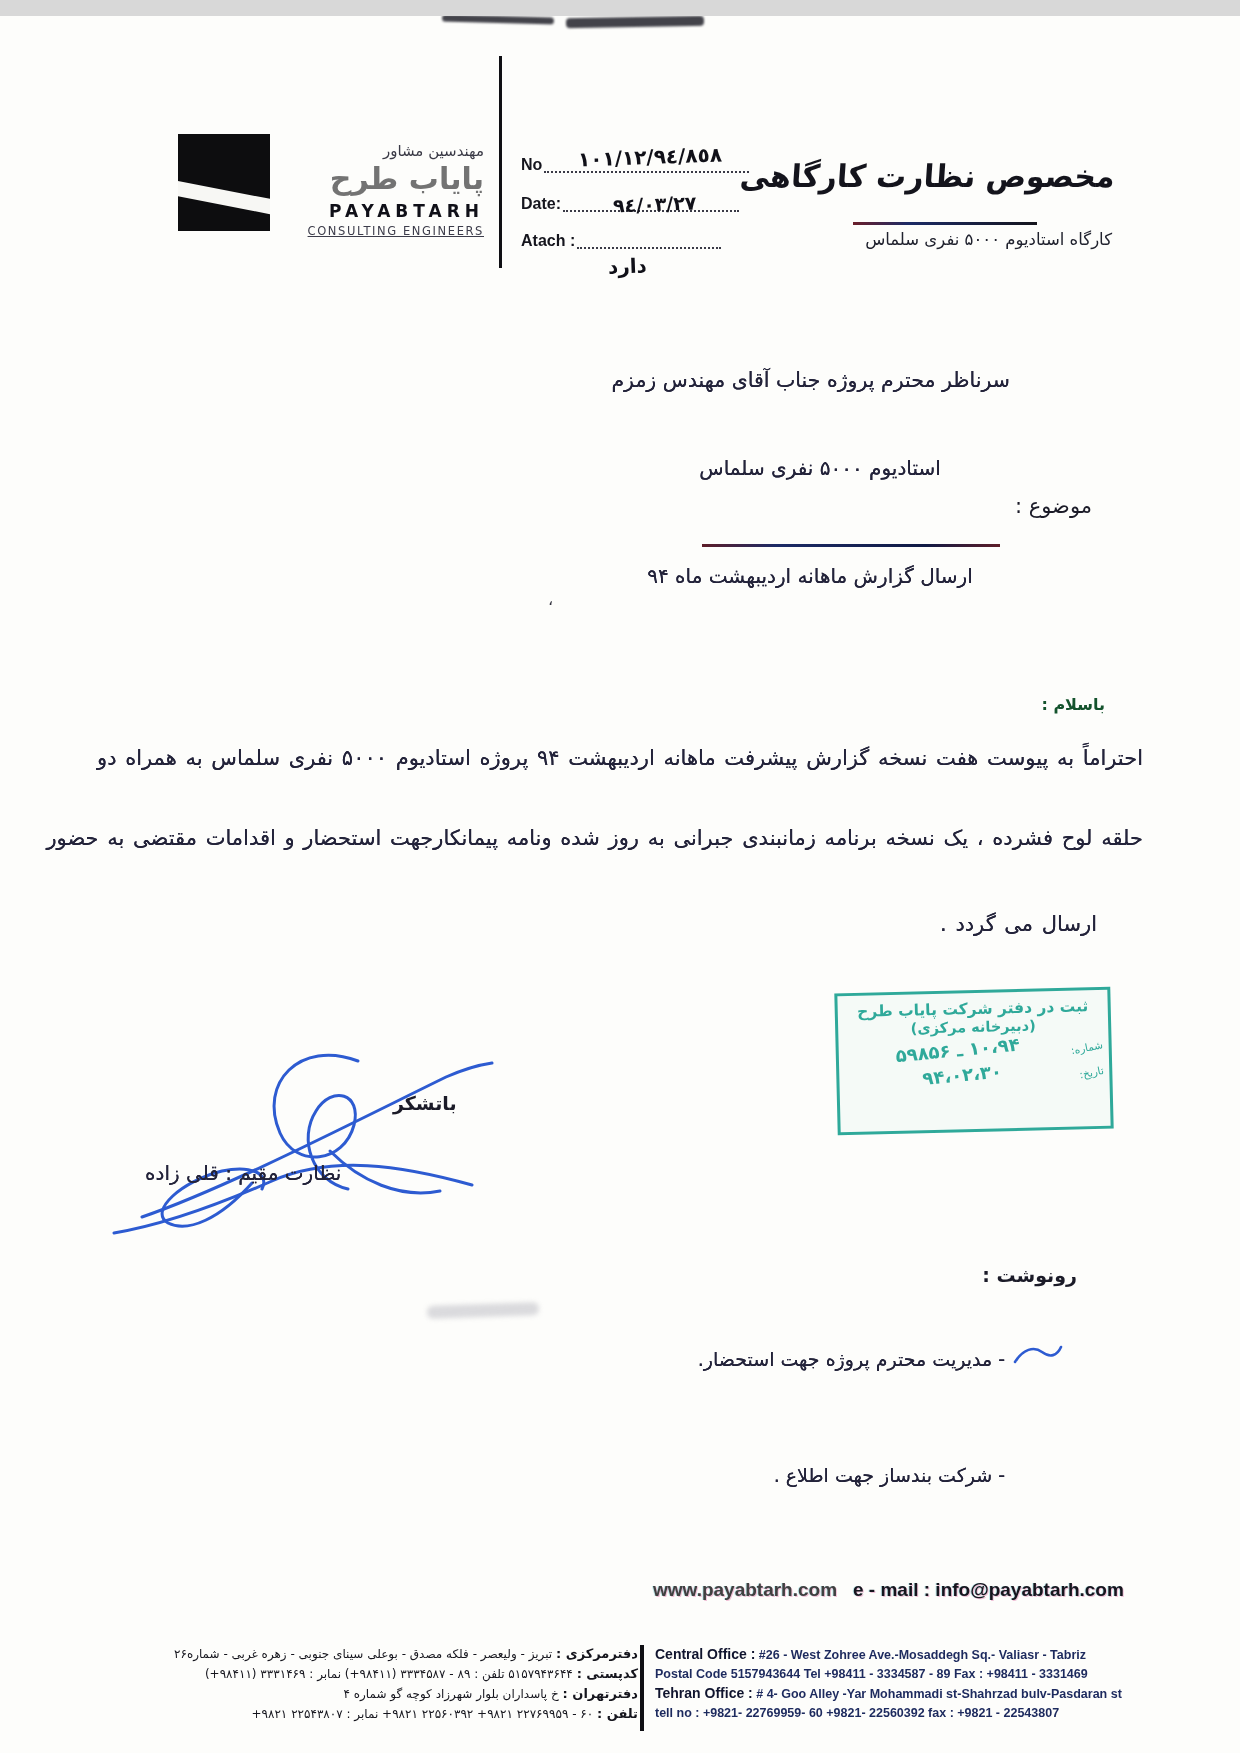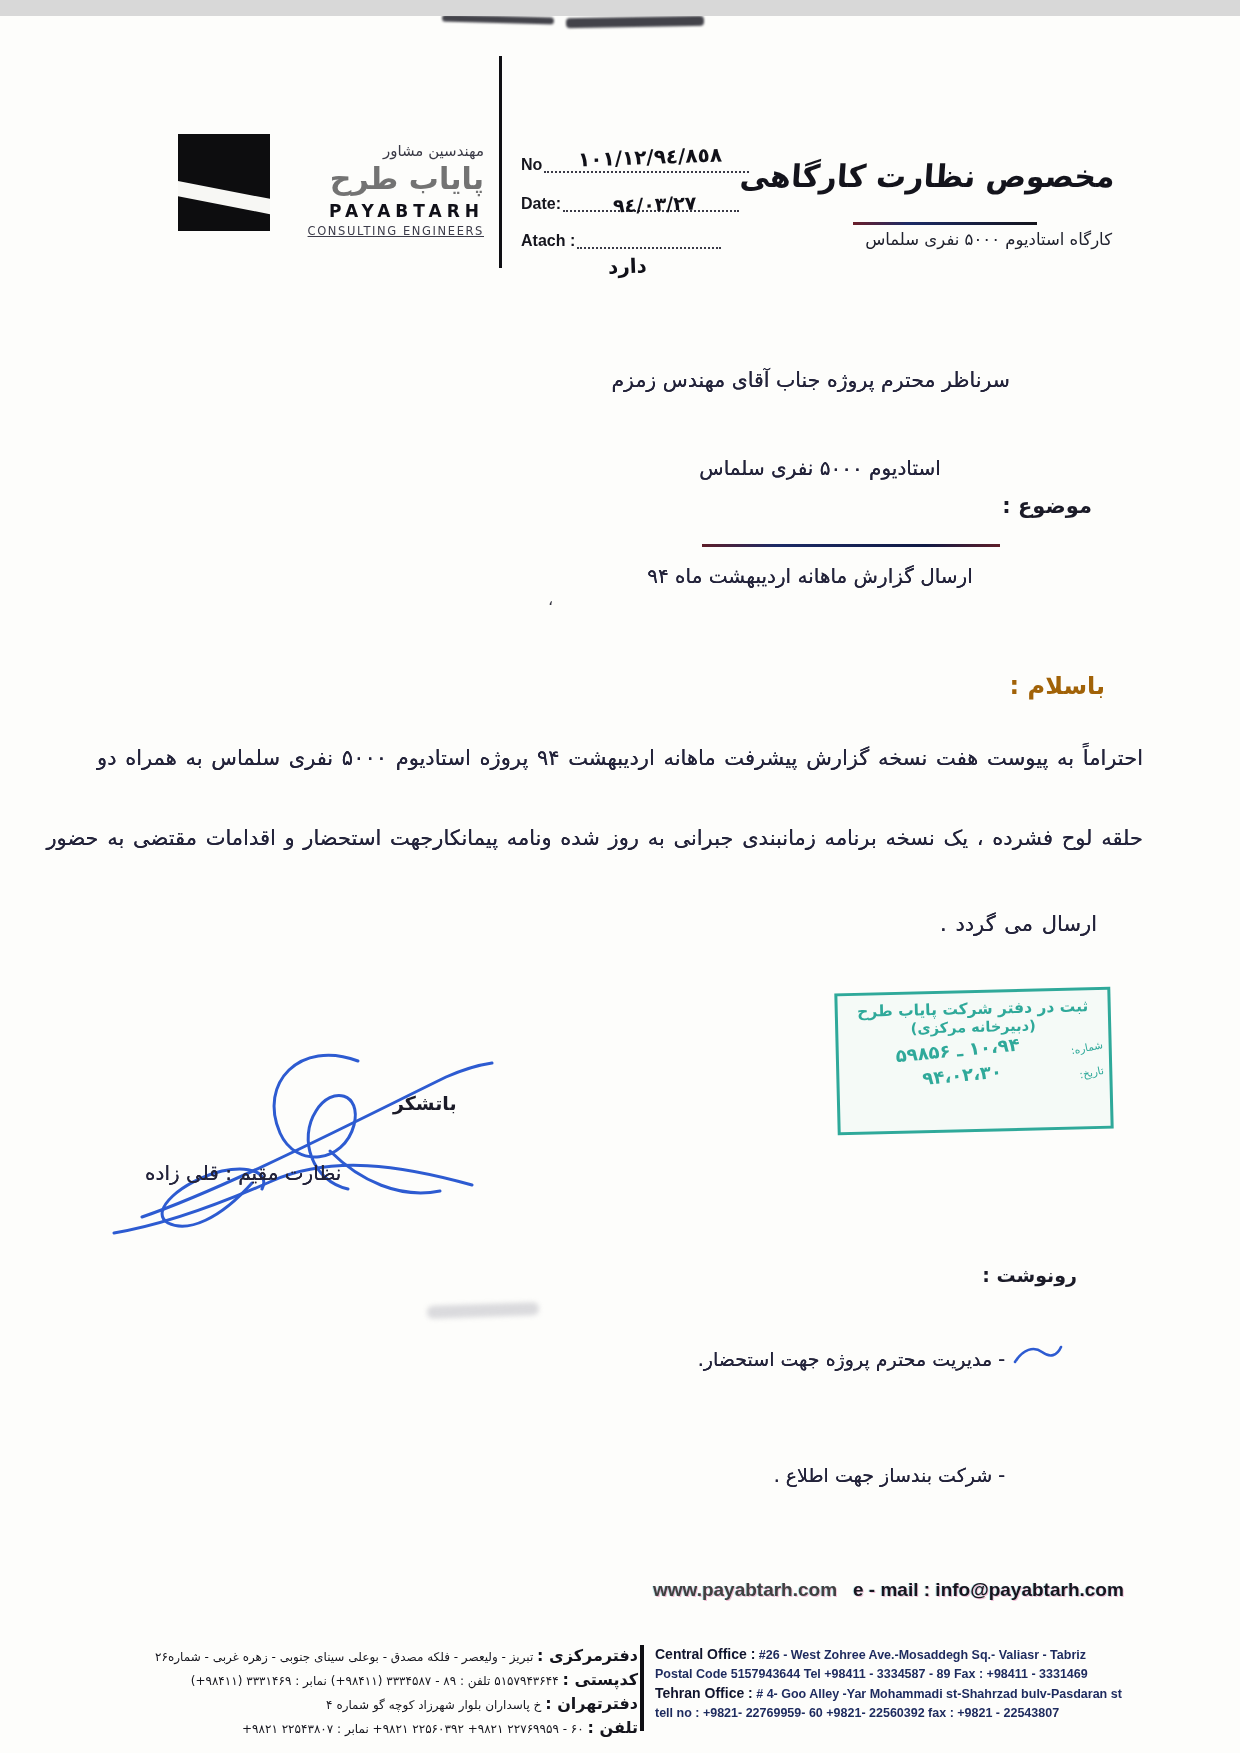--- a/index.html
+++ b/index.html
@@ -31,25 +31,25 @@
   .field-dots{flex:1;border-bottom:2px dotted #3a3a46;height:14px;margin-left:2px;}
   .hand{font-weight:bold;color:#101018;transform:rotate(-2deg);letter-spacing:1.5px;}
 
   .dept-title{right:125px;top:143px;font-size:30px;font-weight:bold;color:#14141c;
     transform:skewX(-4deg) scaleY(1.04);letter-spacing:-1px;white-space:nowrap;}
   .dept-underline{left:853px;top:206px;width:184px;height:3px;background:linear-gradient(90deg,#6b1f2a,#1c2b66 30%,#14141c);}
   .dept-sub{right:128px;top:214px;font-size:16.5px;color:#20222e;white-space:nowrap;}
 
   
   .recipient{right:230px;top:352px;font-size:20.5px;color:#23233a;text-shadow:0 0 .6px #23233a;white-space:nowrap;}
-  .subject-label{right:148px;top:478px;font-size:21px;font-weight:bold;color:#1b1b28;}
+  .subject-label{right:148px;top:478px;font-size:21px;font-weight:normal;color:#1b1b28;}
   .subject-top{left:640px;top:440px;width:360px;text-align:center;font-size:20px;color:#23233a;text-shadow:0 0 .5px #23233a;}
   .subject-rule{left:702px;top:528px;width:298px;height:3px;background:linear-gradient(90deg,#5e1d28,#1c2b66 25%,#101a44 75%,#5e1d28);}
   .subject-bottom{left:620px;top:548px;width:380px;text-align:center;font-size:20px;color:#23233a;text-shadow:0 0 .5px #23233a;}
-  .salutation{right:135px;top:656px;font-size:24px;font-weight:bold;color:#a16207;}
+  .salutation{right:135px;top:679px;font-size:16px;font-weight:bold;color:#14532d;}
   .body-line{font-size:21px;color:#23233a;white-space:nowrap;text-shadow:0 0 .5px #23233a;word-spacing:2px;}
 
   
   .stamp{left:836px;top:974px;width:276px;height:142px;box-sizing:border-box;
     border:3.5px solid #2fa99a;color:#2fa99a;transform:rotate(-1.4deg);
     background:rgba(47,169,154,0.04);text-align:center;padding-top:7px;}
   .stamp-l1{font-size:15.5px;font-weight:bold;white-space:nowrap;}
   .stamp-l2{font-size:14.5px;font-weight:bold;margin-top:1px;}
   .stamp-row{display:flex;direction:rtl;align-items:center;padding:0 6px;margin-top:4px;}
   .stamp-label{font-size:10.5px;transform:rotate(-10deg);white-space:nowrap;}
@@ -65,21 +65,21 @@
   .weburl{left:653px;top:1563px;font-family:"Liberation Sans",sans-serif;font-weight:bold;font-size:19px;color:#404040;
     text-shadow:1px 1px 0 rgba(214,82,150,.35), -1px 0 0 rgba(60,190,200,.3);}
   .email{left:853px;top:1563px;font-family:"Liberation Sans",sans-serif;font-weight:bold;font-size:19px;color:#16161e;
     text-shadow:1px 1px 0 rgba(214,82,150,.35), -1px 0 0 rgba(60,190,200,.3);}
   .footer-vrule{left:640px;top:1629px;width:3.5px;height:86px;background:#0f0f14;}
   .footer-en{left:655px;top:1630px;width:490px;font-family:"Liberation Sans",sans-serif;color:#1d2a5e;}
   .footer-en .line{font-size:12.5px;font-weight:bold;margin-bottom:4.5px;white-space:nowrap;}
   .footer-en .office{font-size:14px;font-weight:bold;color:#10142e;}
   .footer-fa{right:602px;top:1630px;width:545px;text-align:right;color:#15151d;}
   .footer-fa .line{font-size:12px;margin-bottom:5px;white-space:nowrap;}
-  .footer-fa .office{font-weight:bold;font-size:16px;}
+  .footer-fa .office{font-weight:bold;font-size:13px;}
 </style>
 </head>
 <body>
 
 <div class="page">
 
   <div class="abs smudge" style="left:442px;top:0;width:112px;height:7px;transform:rotate(1.5deg);"></div>
   <div class="abs smudge" style="left:566px;top:1px;width:138px;height:10px;transform:rotate(-1deg);"></div>
 
   <div class="abs logo-box">

